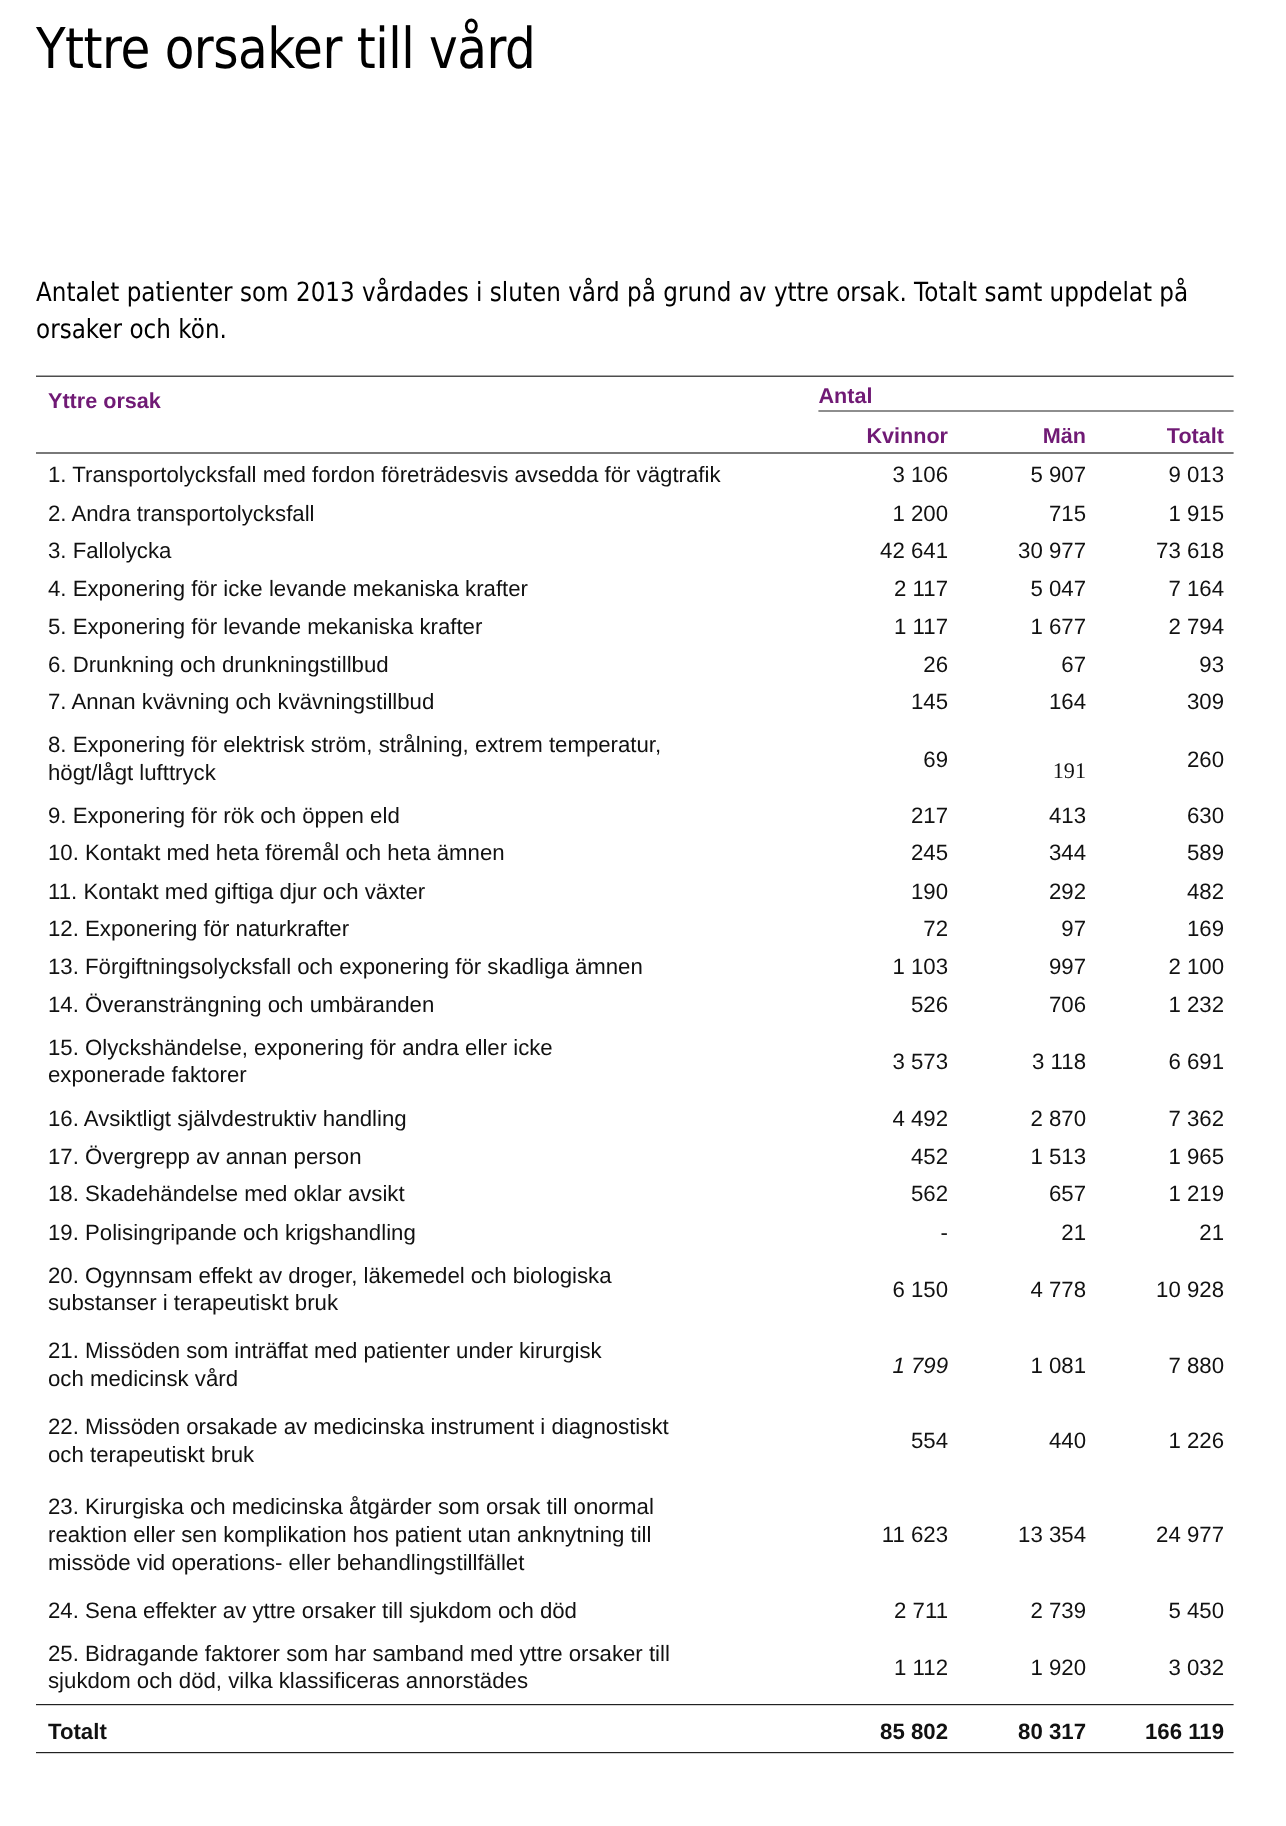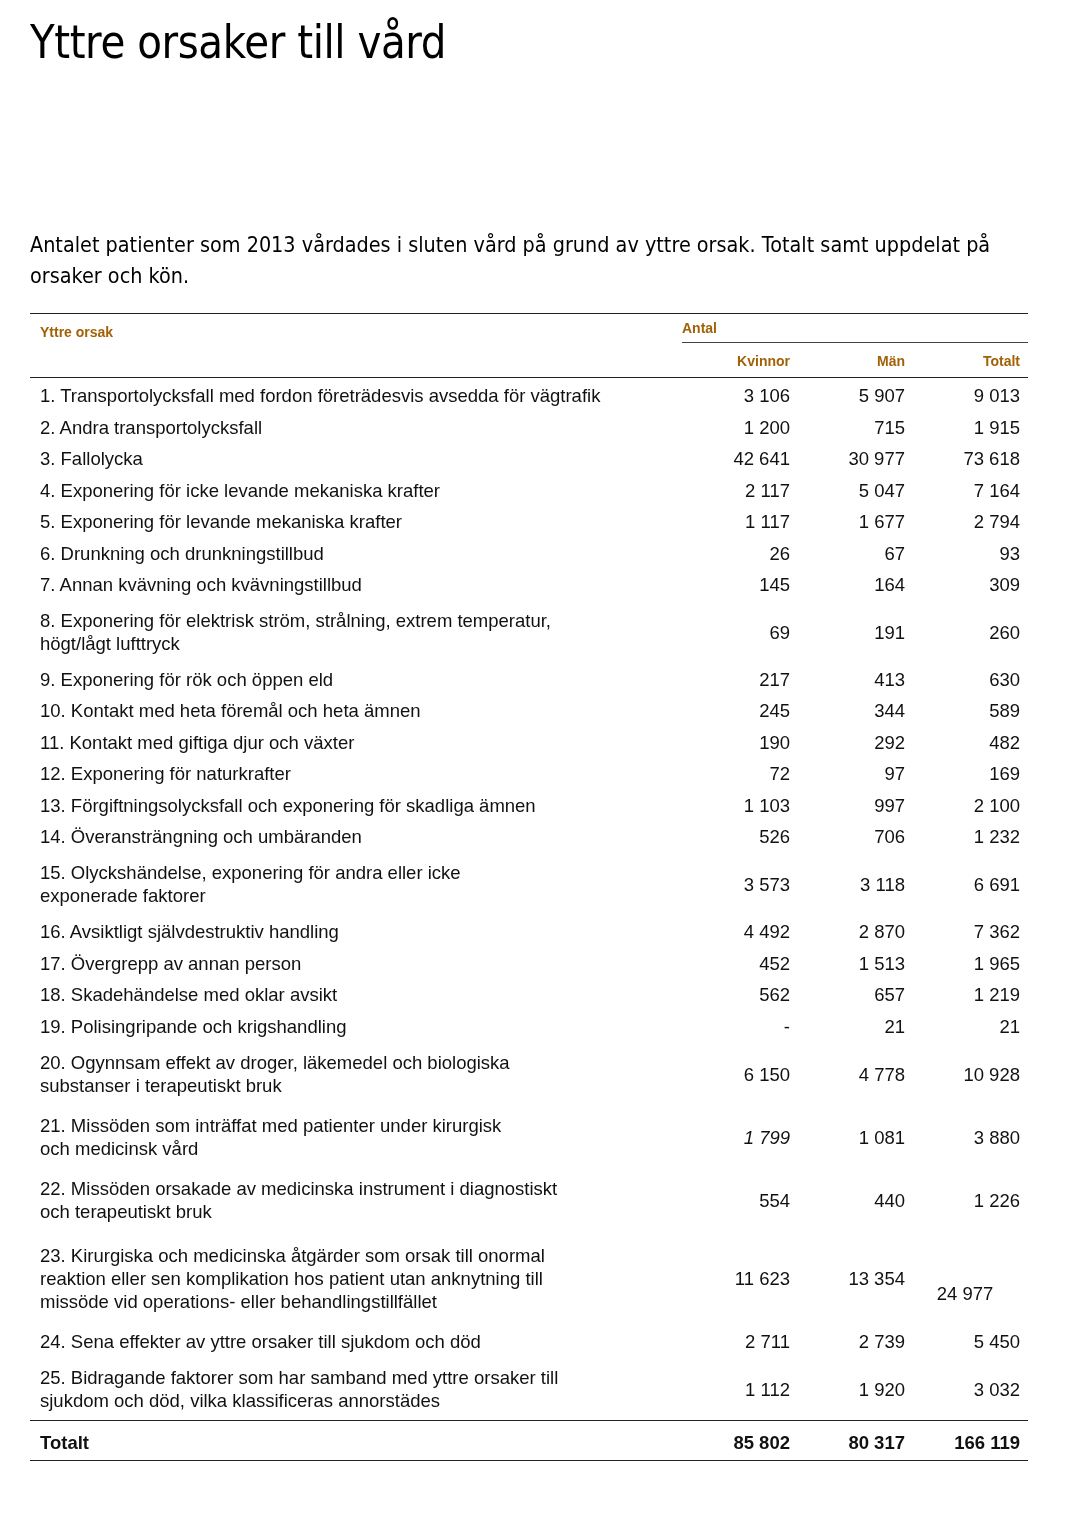--- a/index.html
+++ b/index.html
@@ -2,21 +2,21 @@
 <html><head>
   <meta charset="utf-8">
   <style>
     html, body { margin: 0; padding: 0; background: #ffffff; }
     body { width: 1072px; height: 1522px; position: relative; color: #111; font-family: "Liberation Sans", sans-serif; overflow: hidden; }
     .title { position: absolute; left: 30px; top: 14px; font-size: 47px; font-weight: 400; letter-spacing: -0.5px; margin: 0; color: #000; font-family: "DejaVu Sans", sans-serif; transform: scaleX(0.86); transform-origin: left top; }
     .subtitle { position: absolute; left: 30px; top: 229px; width: 1120px; font-size: 22px; line-height: 31px; color: #000; margin: 0; font-family: "DejaVu Sans", sans-serif; transform: scaleX(0.875); transform-origin: left top; }
     .tbl { position: absolute; left: 30px; top: 313px; width: 998px; }
     .hr { position: absolute; left: 0; width: 998px; height: 0; border-top: 1.5px solid #222; }
     .hr.sub { left: 652px; width: 346px; border-top: 1px solid #444; }
-    .hdr { position: absolute; font-size: 14px; font-weight: 700; color: #a16207; }
+    .hdr { position: absolute; font-size: 18px; font-weight: 700; color: #701a75; }
     .row { position: absolute; left: 0; width: 998px; font-size: 18.5px; color: #111; }
     .row .label { position: absolute; left: 10px; top: 0; width: 600px; line-height: 23px; white-space: pre-line; }
     .row .num { position: absolute; text-align: right; width: 110px; line-height: 23px; }
     .row .k { left: 650px; }
     .row .m { left: 765px; }
     .row .t { left: 880px; }
     .total .label, .total .num { font-weight: 700; }
   </style>
 </head>
 <body>
@@ -74,21 +74,21 @@
       <div class="row" style="top: 260px;">
         <span class="label">7. Annan kvävning och kvävningstillbud</span>
         <span class="num k">145</span>
         <span class="num m">164</span>
         <span class="num t">309</span>
       </div>
       <div class="row" style="top: 296px;">
         <span class="label">8. Exponering för elektrisk ström, strålning, extrem temperatur,
  högt/lågt lufttryck</span>
         <span class="num k" style="top: 11.5px;">69</span>
-        <span class="num m" style="top: 12px;">191</span>
+        <span class="num m" style="top: 23px; font-family: Liberation Serif, serif;">191</span>
         <span class="num t" style="top: 11.5px;">260</span>
       </div>
       <div class="row" style="top: 355px;">
         <span class="label">9. Exponering för rök och öppen eld</span>
         <span class="num k">217</span>
         <span class="num m">413</span>
         <span class="num t">630</span>
       </div>
       <div class="row" style="top: 386px;">
         <span class="label">10. Kontakt med heta föremål och heta ämnen</span>
@@ -156,36 +156,36 @@
  substanser i terapeutiskt bruk</span>
         <span class="num k" style="top: 11.5px;">6 150</span>
         <span class="num m" style="top: 11.5px;">4 778</span>
         <span class="num t" style="top: 11.5px;">10 928</span>
       </div>
       <div class="row" style="top: 801px;">
         <span class="label">21. Missöden som inträffat med patienter under kirurgisk
  och medicinsk vård</span>
         <span class="num k" style="top: 11.5px; font-style: italic;">1 799</span>
         <span class="num m" style="top: 11.5px;">1 081</span>
-        <span class="num t" style="top: 11.5px;">3 880</span>
+        <span class="num t" style="top: 11.5px;">7 880</span>
       </div>
       <div class="row" style="top: 864px;">
         <span class="label">22. Missöden orsakade av medicinska instrument i diagnostiskt
  och terapeutiskt bruk</span>
         <span class="num k" style="top: 11.5px;">554</span>
         <span class="num m" style="top: 11.5px;">440</span>
         <span class="num t" style="top: 11.5px;">1 226</span>
       </div>
       <div class="row" style="top: 931px;">
         <span class="label">23. Kirurgiska och medicinska åtgärder som orsak till onormal
  reaktion eller sen komplikation hos patient utan anknytning till
  missöde vid operations- eller behandlingstillfället</span>
         <span class="num k" style="top: 23px;">11 623</span>
         <span class="num m" style="top: 23px;">13 354</span>
-        <span class="num t" style="top: 38px; text-align: center;">24 977</span>
+        <span class="num t" style="top: 23px;">24 977</span>
       </div>
       <div class="row" style="top: 1017px;">
         <span class="label">24. Sena effekter av yttre orsaker till sjukdom och död</span>
         <span class="num k">2 711</span>
         <span class="num m">2 739</span>
         <span class="num t">5 450</span>
       </div>
       <div class="row" style="top: 1053px;">
         <span class="label">25. Bidragande faktorer som har samband med yttre orsaker till
  sjukdom och död, vilka klassificeras annorstädes</span>

